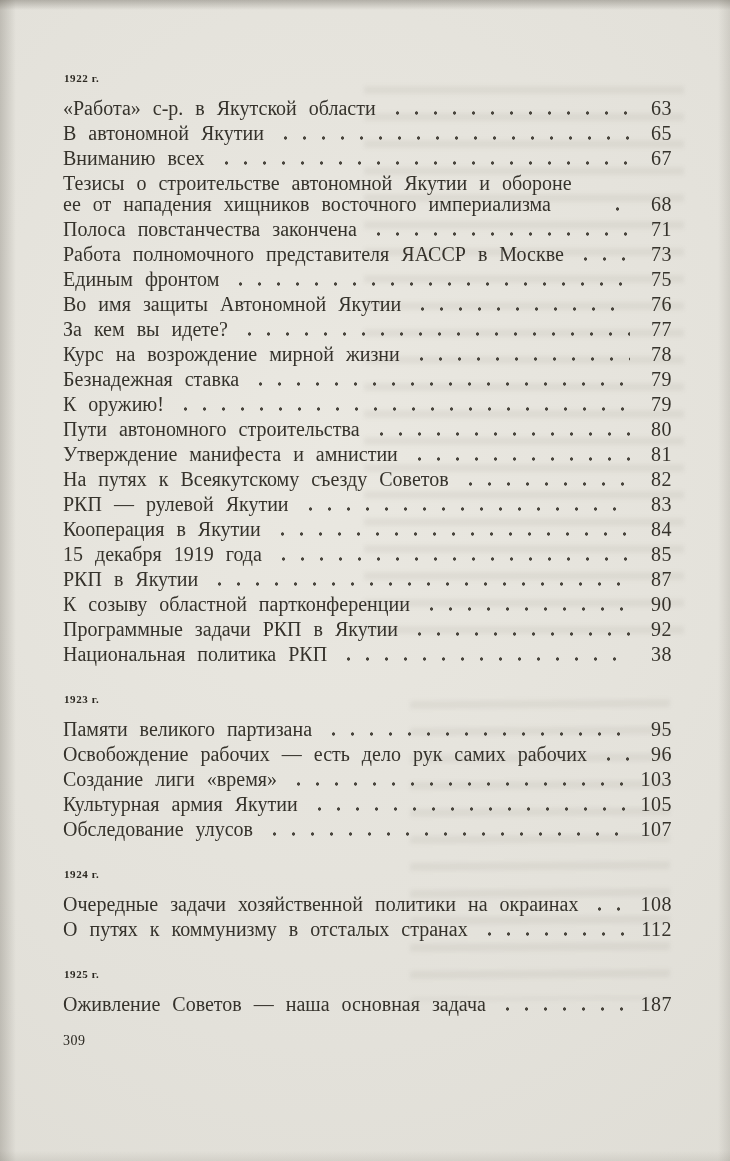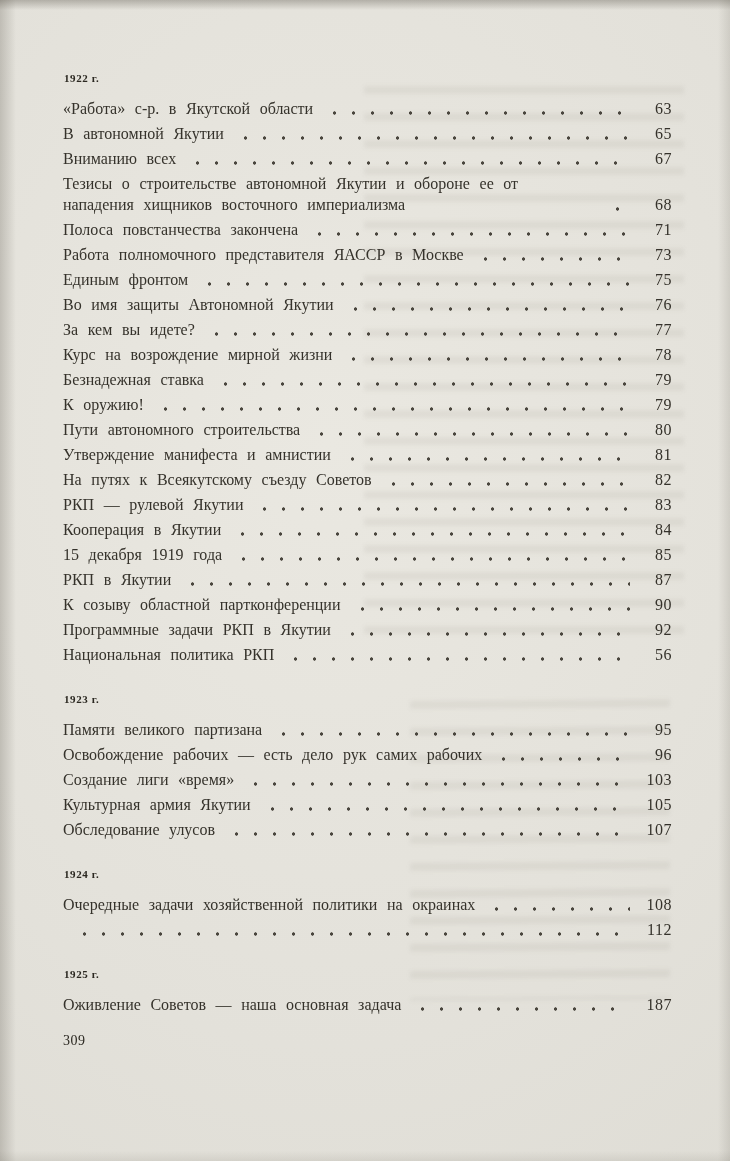--- a/index.html
+++ b/index.html
@@ -51,21 +51,21 @@
     font-weight: bold;
     font-size: 11px;
     letter-spacing: 0.6px;
     margin: 0 0 14px 1px;
     color: #2b2821;
   }
   .entries { margin: 0; }
   .entry {
     display: flex;
     align-items: flex-end;
-    font-size: 16px;
+    font-size: 20px;
     line-height: 21px;
     margin-bottom: 4px;
     word-spacing: 0.35em;
   }
   .entry .title { flex: 0 1 auto; }
   .entry .leader {
     flex: 1 1 26px;
     min-width: 22px;
     height: 18px;
     margin: 0 8px 0 12px;
@@ -223,21 +223,21 @@
 
   <div class="entry">
     <span class="title">Программные задачи РКП в Якутии</span>
     <span class="leader"></span>
     <span class="pagenum">92</span>
   </div>
 
   <div class="entry">
     <span class="title">Национальная политика РКП</span>
     <span class="leader"></span>
-    <span class="pagenum">56</span>
+    <span class="pagenum">38</span>
   </div>
 </div>
   </div>
 
   <div class="section">
     <div class="year-heading">1923 г.</div>
     <div class="entries">
   <div class="entry">
     <span class="title">Памяти великого партизана</span>
     <span class="leader"></span>
@@ -273,20 +273,21 @@
   <div class="section">
     <div class="year-heading">1924 г.</div>
     <div class="entries">
   <div class="entry">
     <span class="title">Очередные задачи хозяйственной политики на окраинах</span>
     <span class="leader"></span>
     <span class="pagenum">108</span>
   </div>
 
   <div class="entry">
+    <span class="title">О путях к коммунизму в отсталых странах</span>
     <span class="leader"></span>
     <span class="pagenum">112</span>
   </div>
 </div>
   </div>
 
   <div class="section">
     <div class="year-heading">1925 г.</div>
     <div class="entries">
   <div class="entry">

